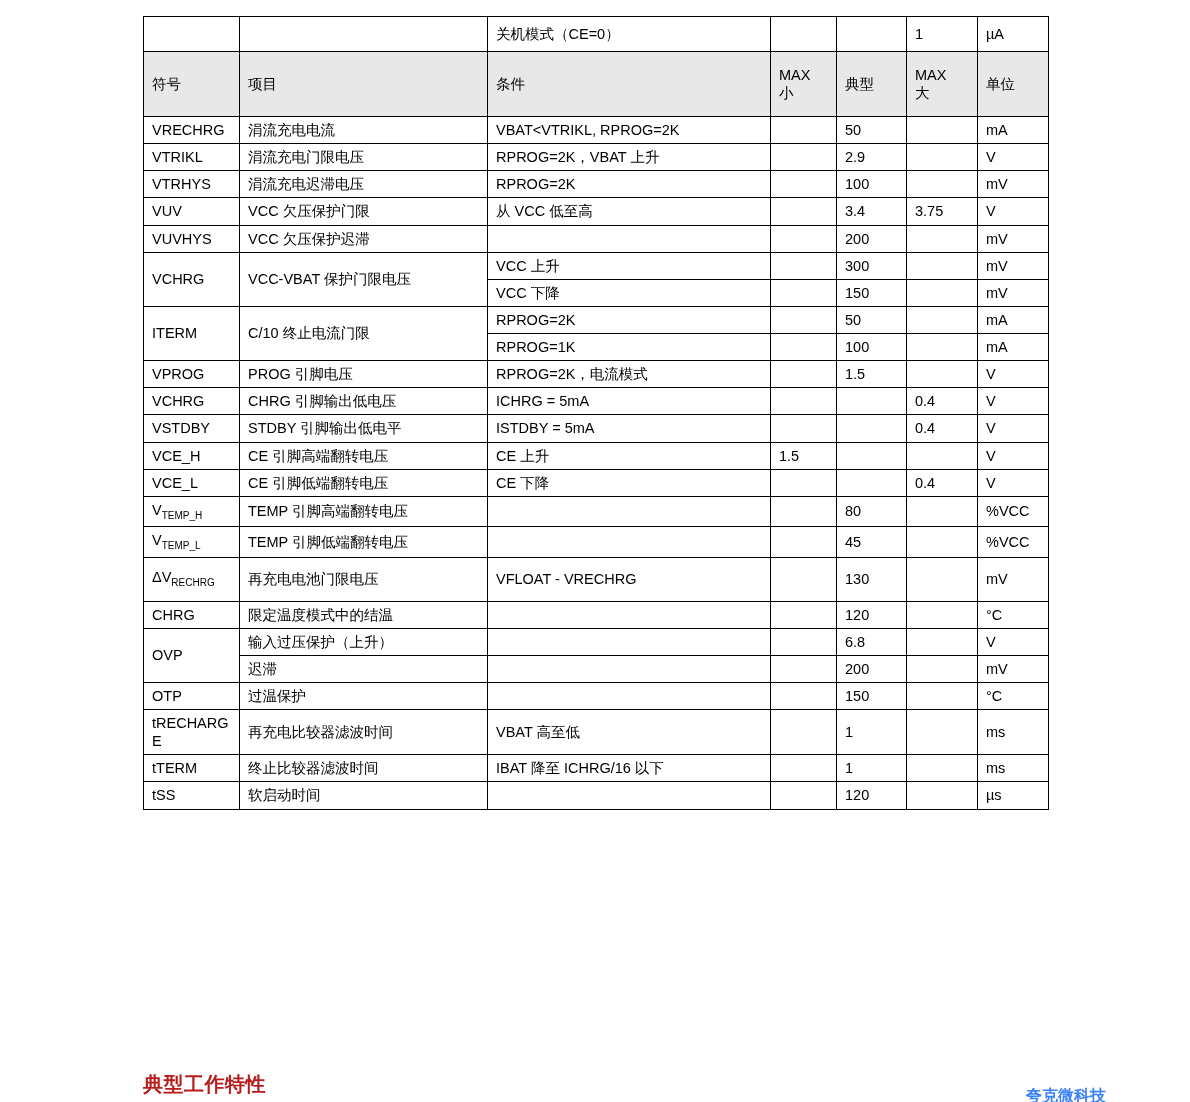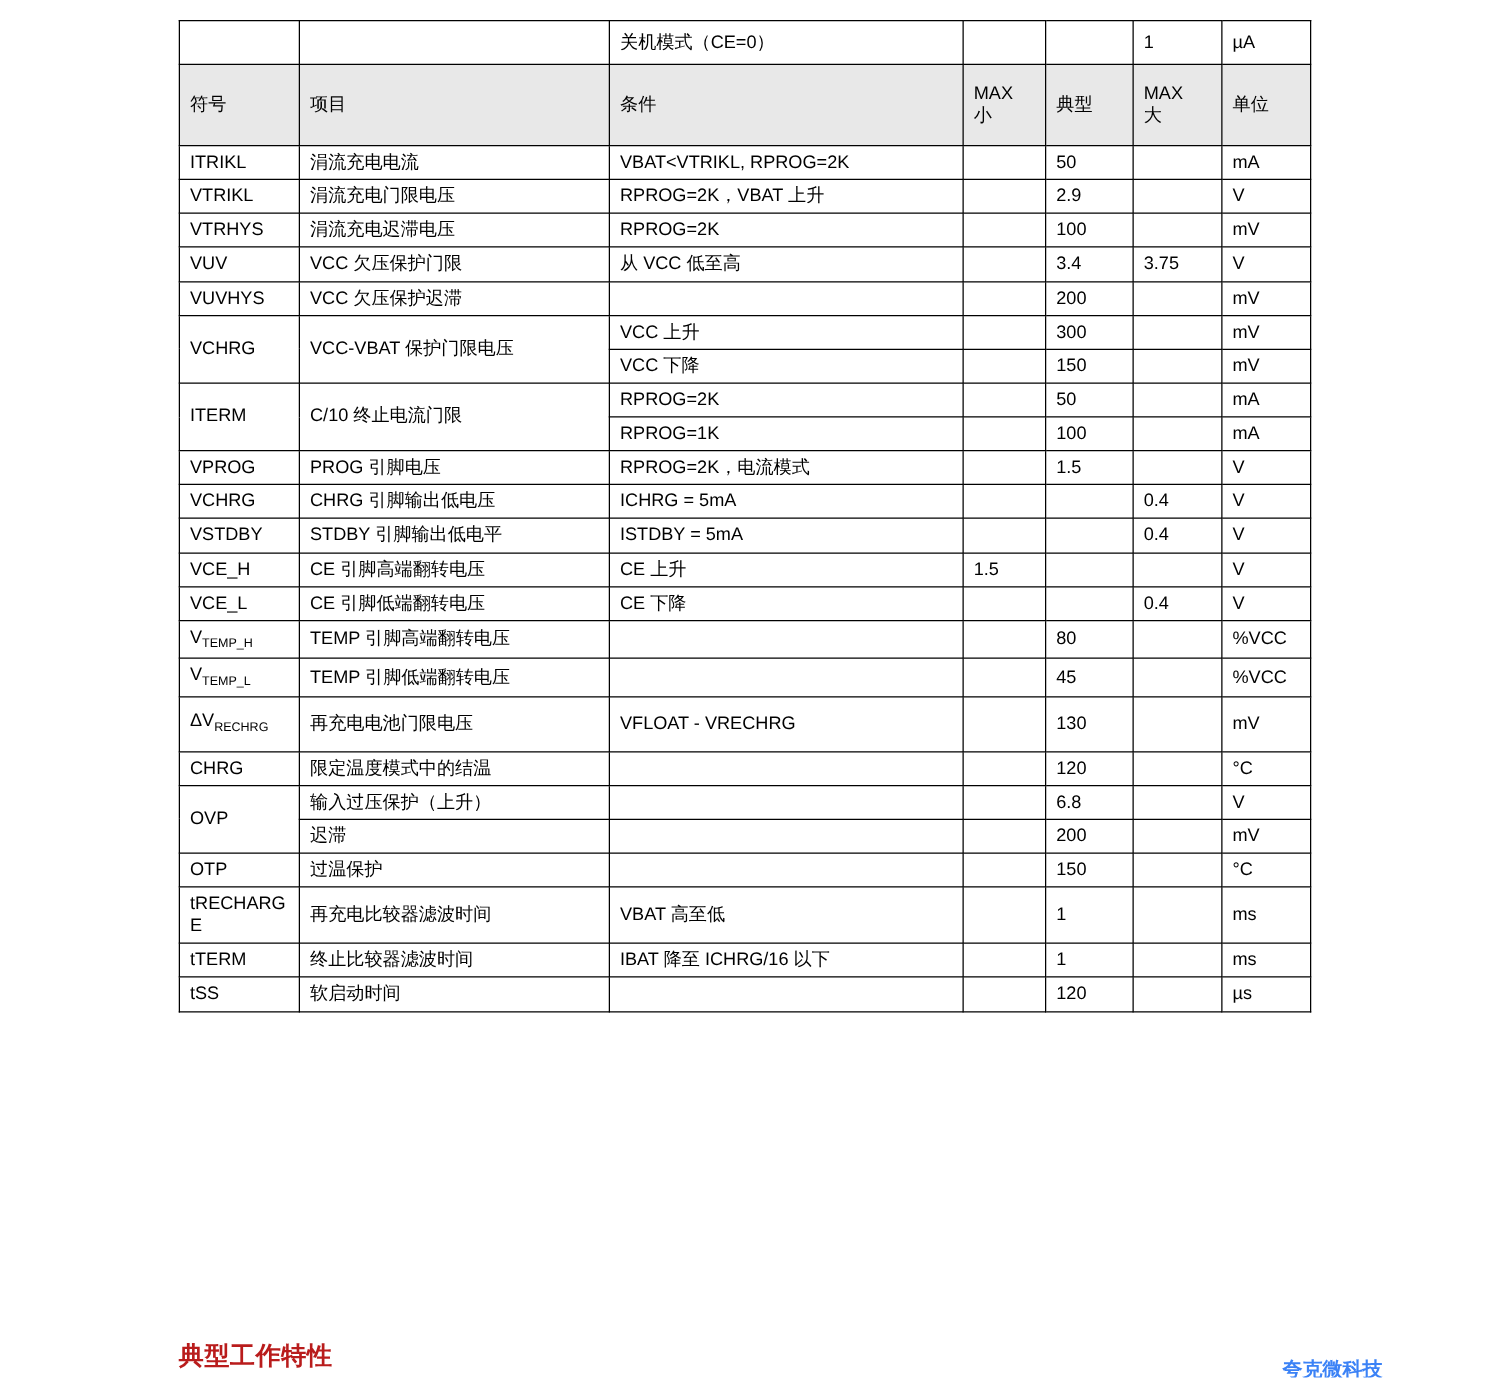--- a/index.html
+++ b/index.html
@@ -122,21 +122,21 @@
         </td>
         <td>典型</td>
         <td>
           <div>MAX</div>
           <div>大</div>
         </td>
         <td>单位</td>
       </tr>
 
       <tr class="rowh">
-        <td>ITRIKL</td>
+        <td>VRECHRG</td>
         <td>涓流充电电流</td>
         <td>VBAT&lt;VTRIKL,  RPROG=2K</td>
         <td></td>
         <td>50</td>
         <td></td>
         <td>mA</td>
       </tr>
 
       <tr class="rowh">
         <td>VTRIKL</td>

